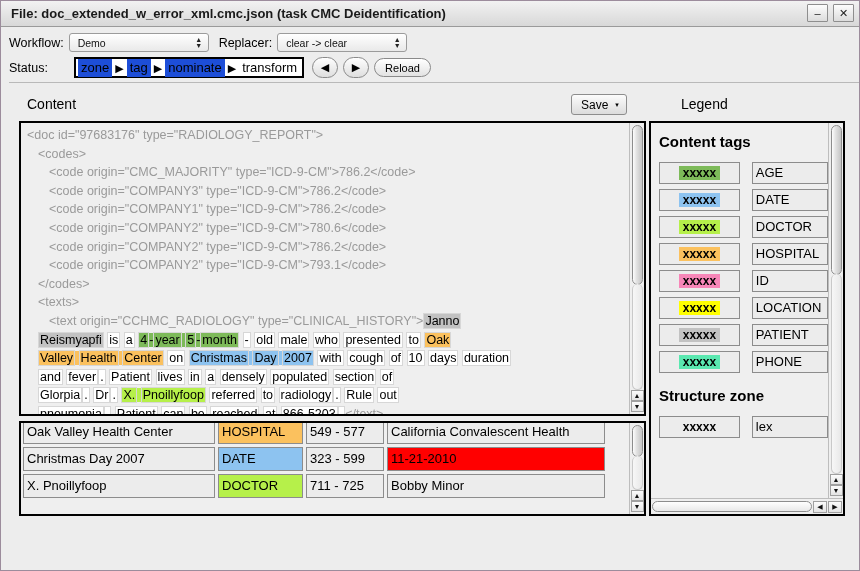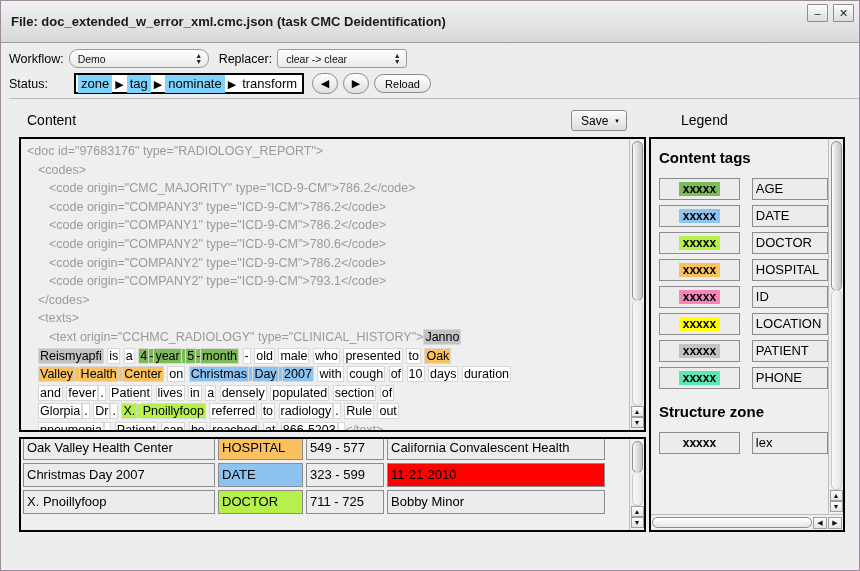--- a/index.html
+++ b/index.html
@@ -9,21 +9,21 @@
     background:#ededed;
     -webkit-font-smoothing:none;
   }
   .app{
     position:relative;width:860px;height:571px;box-sizing:border-box;
     border:1px solid #9c8c9c;background:#ededed;
   }
 
   
   .titlebar{
-    position:relative;height:42px;box-sizing:border-box;
+    position:relative;height:26px;box-sizing:border-box;
     background:linear-gradient(#f2f2f2,#d8d8d8);
     border-bottom:1px solid #9a9a9a;
     display:flex;align-items:center;
   }
   .title-text{
     font-size:13px;font-weight:bold;color:#1a1a1a;padding-left:10px;
     letter-spacing:0px;white-space:nowrap;
   }
   .win-btns{position:absolute;right:5px;top:3px;display:flex;gap:5px;}
   .win-btn{
@@ -45,31 +45,31 @@
     border:1px solid #9b9b9b;border-radius:3px;
     display:flex;align-items:center;
     font-size:10.5px;color:#111;padding:0 20px 0 8px;
     white-space:nowrap;
   }
   .combo .arrows{
     position:absolute;right:2px;top:0;bottom:0;width:14px;
     display:flex;flex-direction:column;align-items:center;justify-content:center;
     line-height:6px;font-size:7px;color:#222;
   }
-  .combo.workflow{width:140px;margin-right:10px;border-radius:9px;}
+  .combo.workflow{width:140px;margin-right:10px;}
   .combo.replacer{width:130px;}
 
   .steps{
     box-sizing:border-box;height:21px;border:2px solid #000;background:#fff;
     display:flex;align-items:center;padding:0 2px;margin-right:8px;
   }
   .step{
     font-size:13px;color:#000;padding:1px 3px;line-height:16px;
   }
-  .step.done{background:#7dd3fc;}
+  .step.done{background:#1d4ed8;}
   .step-arrow{
     color:#000;font-size:11px;padding:0 3px;line-height:16px;
   }
   .navbtn{
     width:26px;height:21px;box-sizing:border-box;margin-right:5px;
     background:linear-gradient(#fefefe,#dedede);
     border:1px solid #8a8a8a;border-radius:11px;
     display:flex;align-items:center;justify-content:center;
     font-size:11px;color:#000;
   }

